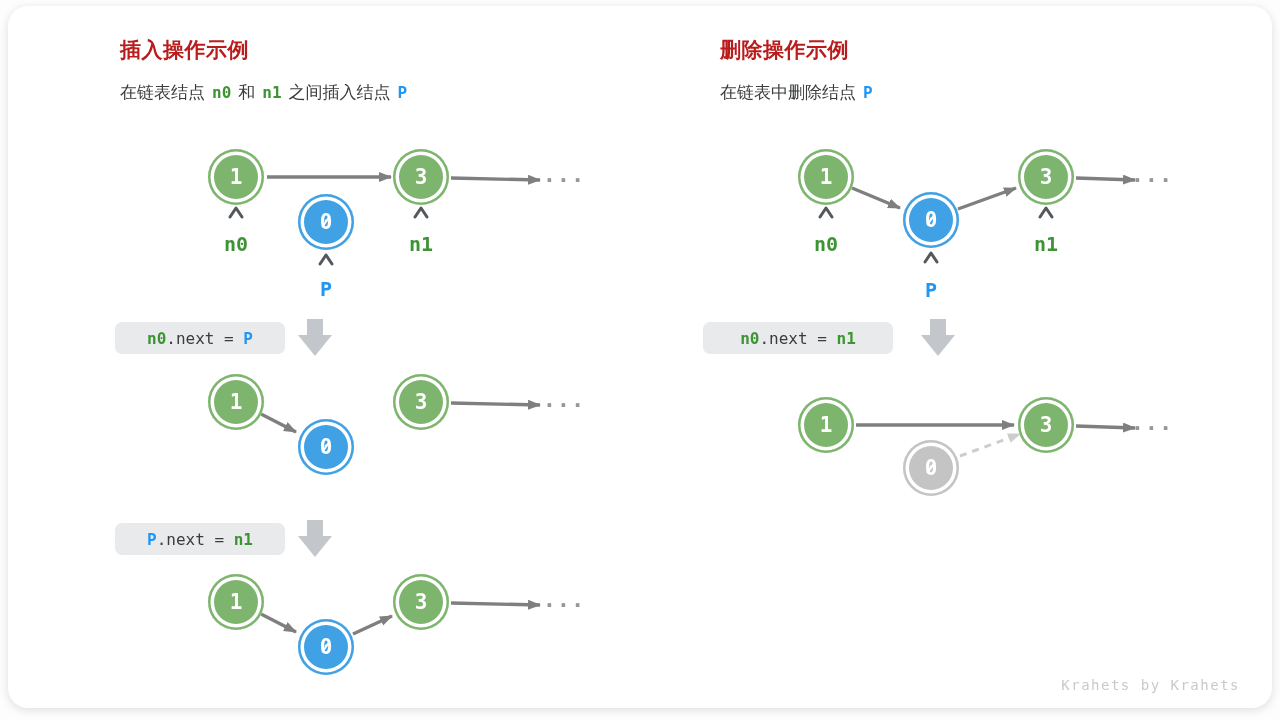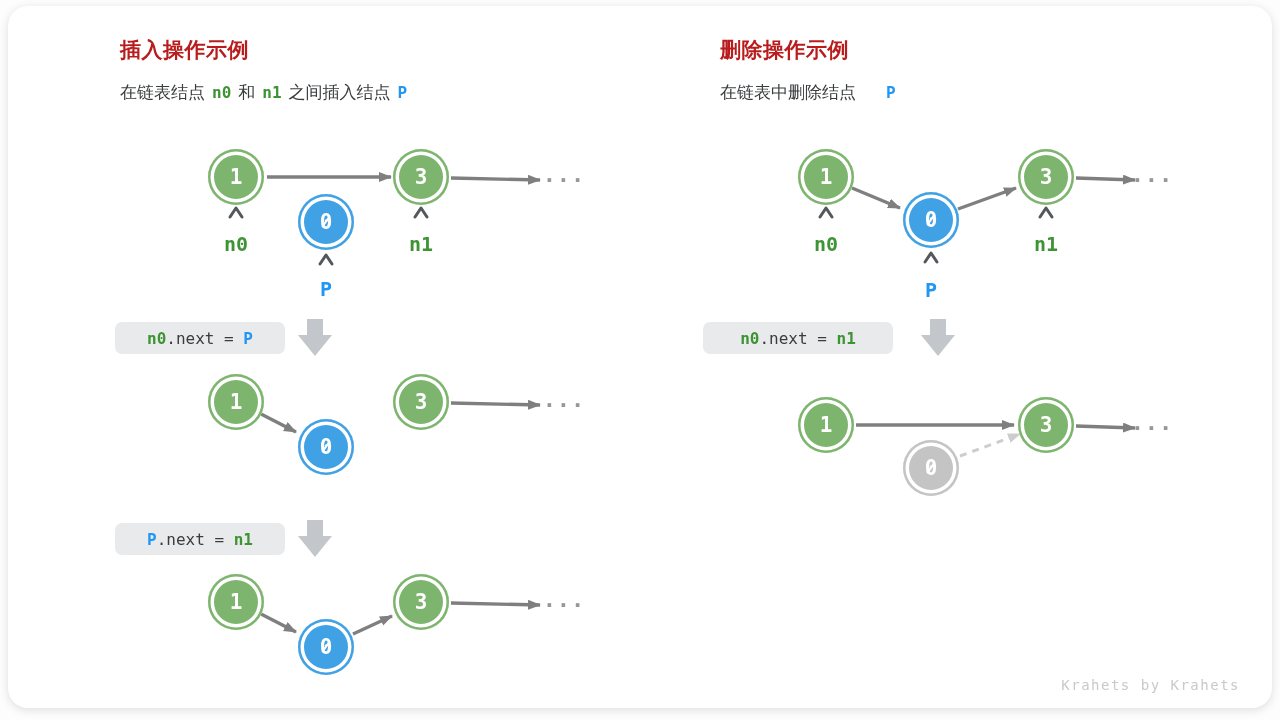--- a/index.html
+++ b/index.html
@@ -142,21 +142,21 @@
   <div class="node blue" style="left:298px;top:619px;">
       <span class="val">0</span>
       <i class="zslash"></i>
     </div>
   <div class="node green" style="left:393px;top:574px;">
       <span class="val">3</span>
     </div>
   <div class="dots" style="left:542px;top:588px;">...</div>
 
   <div class="ptitle" style="left:720px;text-align:center;">删除操作示例</div>
-  <div class="psub" style="left:720px;gap:23px;">
+  <div class="psub" style="left:720px;">
     <span>在链表中删除结点</span>
     <span class="tok tok-b">P</span>
   </div>
 
   <div class="node green" style="left:798px;top:149px;">
       <span class="val">1</span>
     </div>
   <div class="node blue" style="left:903px;top:192px;">
       <span class="val">0</span>
       <i class="zslash"></i>

